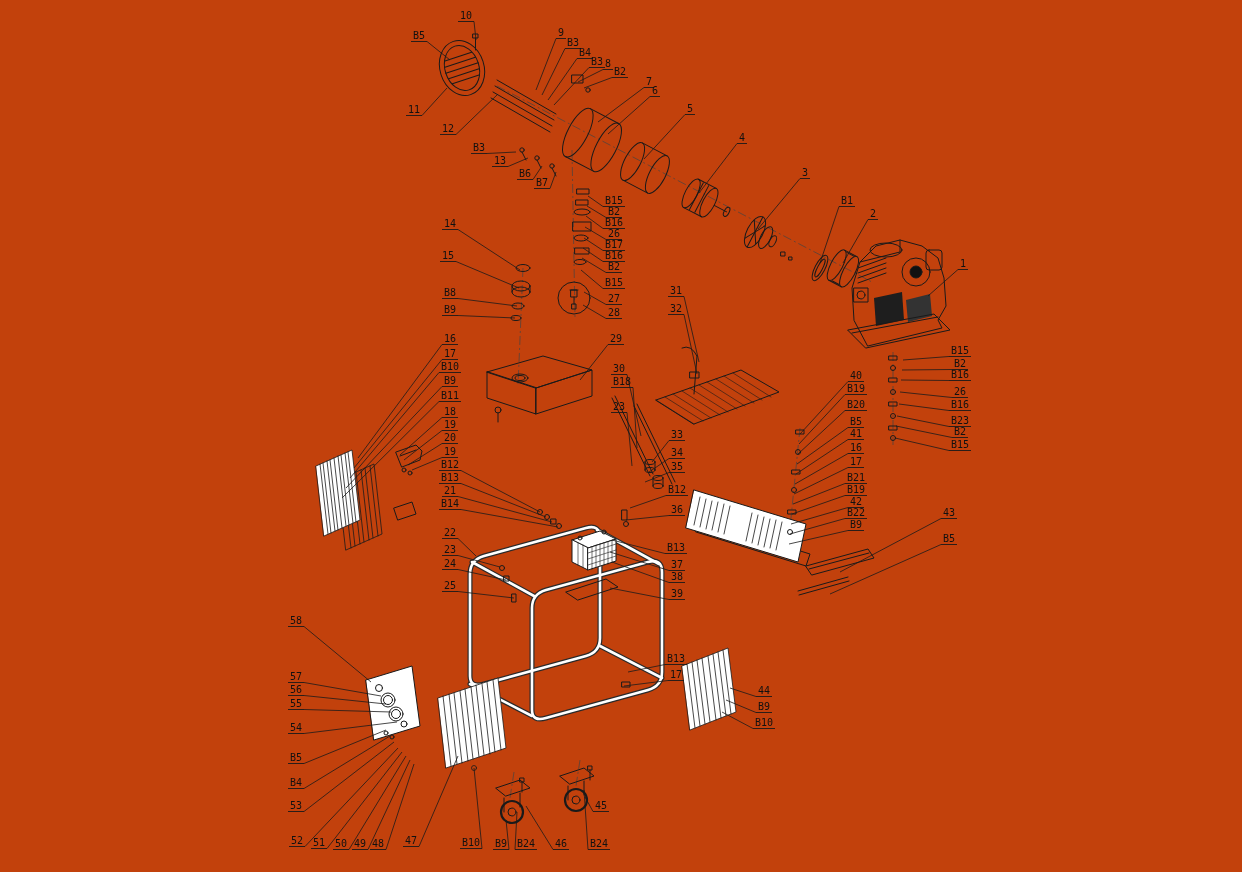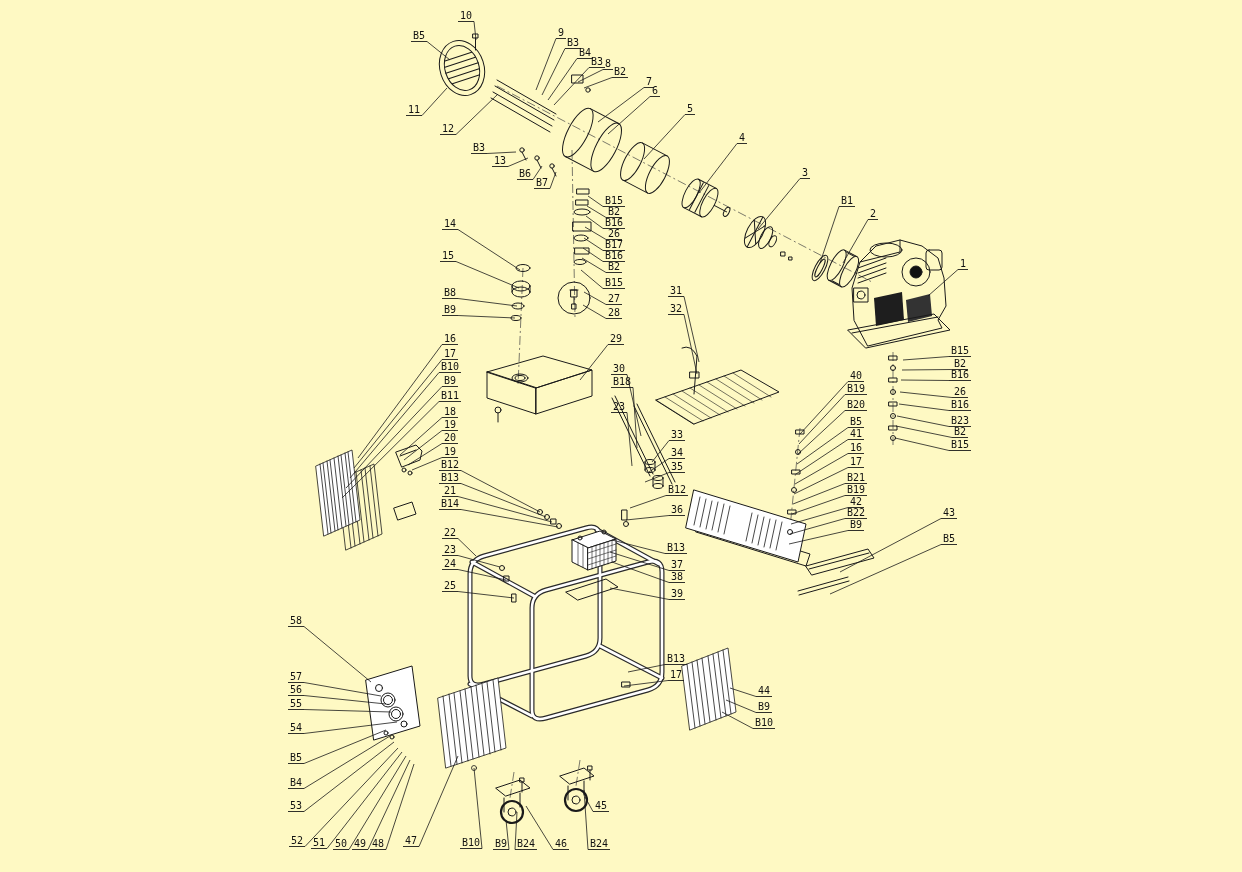--- a/index.html
+++ b/index.html
@@ -1,16 +1,16 @@
 <!DOCTYPE html>
 <html><head>
 <meta charset="utf-8">
 <style>
   html,body{margin:0;padding:0;background:#fff;}
-  .stage{position:relative;width:1242px;height:872px;background:#fef9c3;overflow:hidden;
+  .stage{position:relative;width:1242px;height:872px;background:#c2410c;overflow:hidden;
          font-family:"Liberation Sans",sans-serif;}
   svg{position:absolute;left:0;top:0;}
   .lbl{font:10px "DejaVu Sans Mono",monospace;fill:#111;}
 </style>
 </head>
 <body>
 
 <div class="stage">
 <svg width="1242" height="872" viewBox="0 0 1242 872">
 

